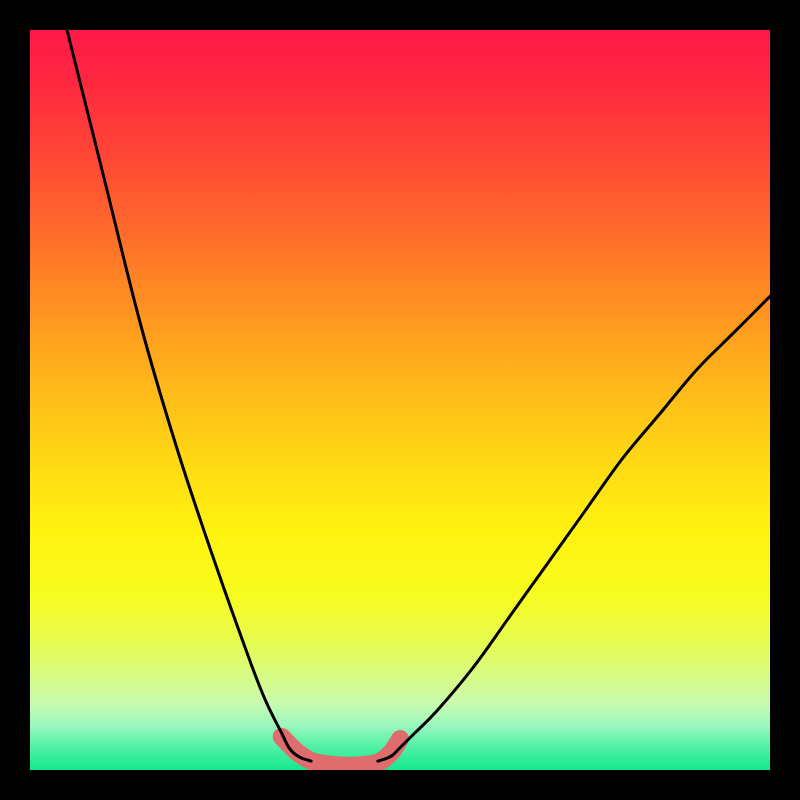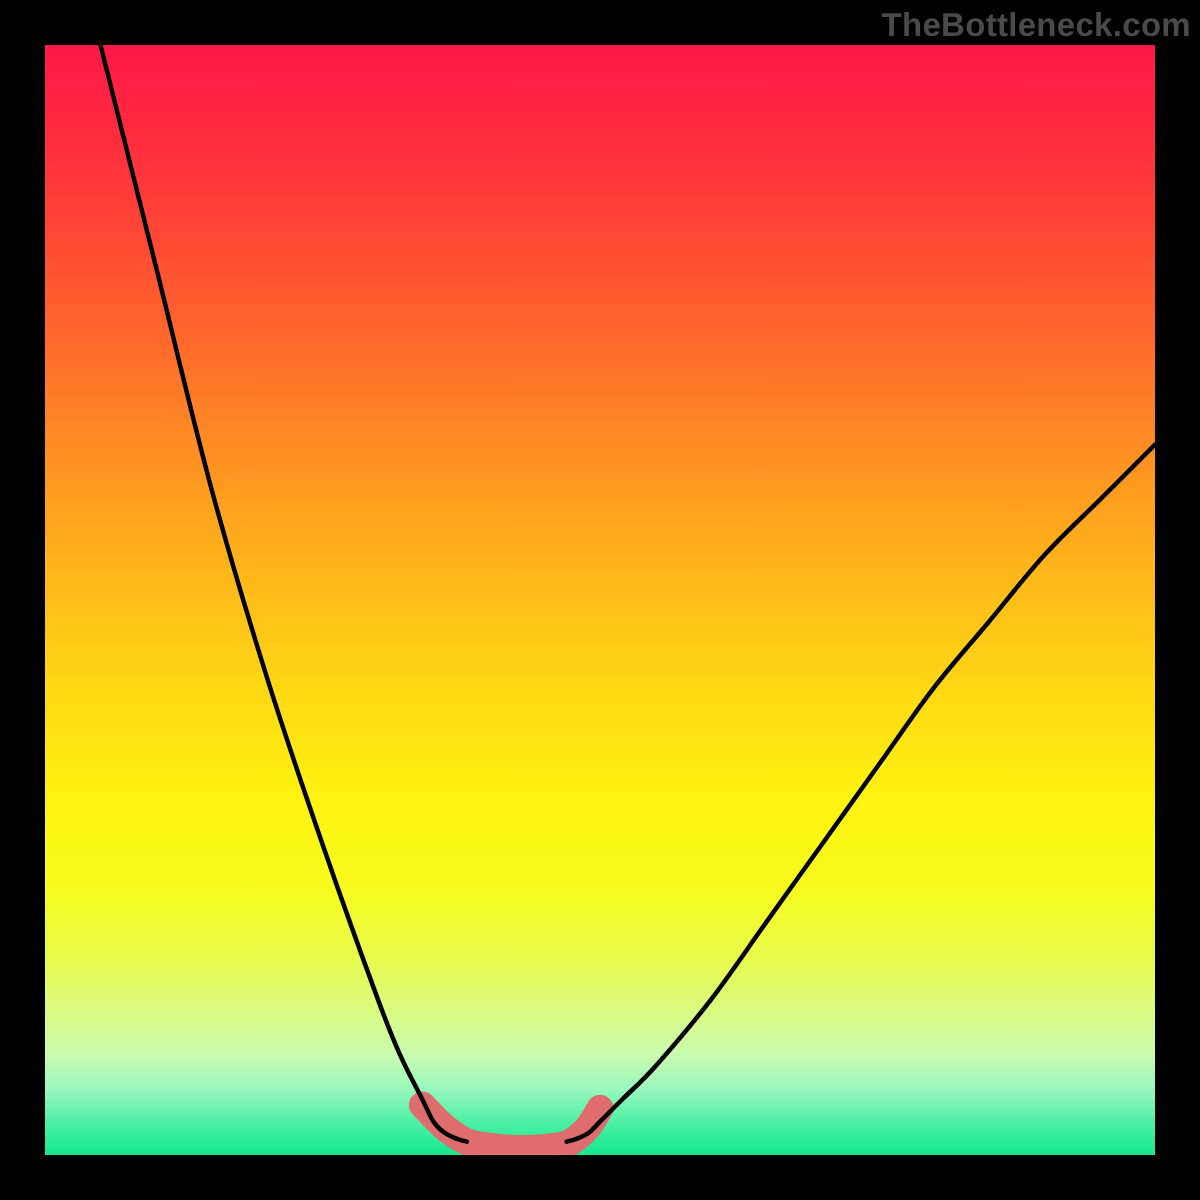--- a/index.html
+++ b/index.html
@@ -21,21 +21,20 @@
           #9af8bd 94%,
           #4ef0a4 97%,
           #12e88d 100%)}
   .curves{position:absolute;left:0;top:0;width:740px;height:740px;pointer-events:none}
   .attribution{position:absolute;top:4px;right:6px;font-size:22px;font-weight:600;color:#4a4a4a;letter-spacing:.2px}
 </style>
 </head>
 <body>
 
 <div class="frame">
-  <div class="attribution">TheBottleneck.com</div>
   <div class="plot">
     <svg class="curves" viewBox="0 0 740 740" preserveAspectRatio="none">
       <path fill="none" stroke="#e06d6d" stroke-width="18" stroke-linecap="round" stroke-linejoin="round" d="M 251.60000000000002 706.7 C 254.0666666666667 709.1666666666667, 261.46666666666664 717.4300000000001, 266.4 721.5 C 271.3333333333333 725.5699999999999, 276.26666666666665 729.0233333333333, 281.2 731.12 C 286.1333333333333 733.2166666666667, 291.06666666666666 733.34, 296 734.08 C 300.93333333333334 734.82, 305.8666666666667 735.3133333333333, 310.8 735.56 C 315.73333333333335 735.8066666666666, 320.6666666666667 735.8066666666666, 325.6 735.56 C 330.53333333333336 735.3133333333333, 336.70000000000005 734.5733333333334, 340.40000000000003 734.08 C 344.1 733.5866666666667, 345.3333333333333 733.5866666666667, 347.79999999999995 732.6 C 350.2666666666666 731.6133333333333, 352.73333333333335 730.1333333333333, 355.2 728.16 C 357.66666666666663 726.1866666666666, 360.1333333333333 723.9666666666667, 362.59999999999997 720.76 C 365.0666666666666 717.5533333333333, 368.76666666666665 710.8933333333333, 370 708.92"></path>
       <path fill="none" stroke="#000000" stroke-width="3" stroke-linecap="round" d="M 37 0 C 43.166666666666664 24.666666666666668, 61.666666666666664 98.66666666666666, 74 148 C 86.33333333333333 197.33333333333334, 98.66666666666667 250.36666666666667, 111 296 C 123.33333333333333 341.6333333333333, 135.66666666666666 382.33333333333337, 148 421.8 C 160.33333333333334 461.26666666666665, 172.66666666666666 497.0333333333333, 185 532.8 C 197.33333333333334 568.5666666666666, 213.36666666666667 612.9666666666667, 222 636.4 C 230.63333333333333 659.8333333333333, 231.86666666666667 662.3, 236.8 673.4 C 241.73333333333335 684.5, 247.90000000000003 695.6, 251.60000000000002 703 C 255.3 710.4, 256.53333333333336 714.0999999999999, 259 717.8 C 261.46666666666664 721.5, 263.9333333333333 723.35, 266.4 725.2 C 268.8666666666667 727.0500000000001, 271.33333333333337 727.9133333333333, 273.8 728.9 C 276.26666666666665 729.8866666666667, 279.96666666666664 730.75, 281.2 731.12"></path>
       <path fill="none" stroke="#000000" stroke-width="3" stroke-linecap="round" d="M 347.79999999999995 731.12 C 349.0333333333333 730.75, 352.73333333333335 729.8866666666667, 355.2 728.9 C 357.66666666666663 727.9133333333333, 360.1333333333333 727.0500000000001, 362.59999999999997 725.2 C 365.0666666666666 723.35, 366.3 721.5, 370 717.8 C 373.7 714.0999999999999, 378.6333333333333 709.1666666666666, 384.8 703 C 390.9666666666667 696.8333333333334, 397.1333333333334 691.9, 407.00000000000006 680.8 C 416.86666666666673 669.6999999999999, 431.6666666666667 652.4333333333333, 444 636.4 C 456.3333333333333 620.3666666666667, 468.6666666666667 601.8666666666667, 481 584.6 C 493.3333333333333 567.3333333333334, 505.6666666666667 550.0666666666666, 518 532.8 C 530.3333333333334 515.5333333333333, 542.6666666666666 498.26666666666665, 555 481 C 567.3333333333334 463.73333333333335, 579.6666666666666 445.23333333333335, 592 429.2 C 604.3333333333334 413.16666666666663, 616.6666666666666 399.6, 629 384.8 C 641.3333333333334 370, 653.6666666666666 353.96666666666664, 666 340.4 C 678.3333333333334 326.8333333333333, 690.6666666666666 315.73333333333335, 703 303.40000000000003 C 715.3333333333334 291.0666666666667, 733.8333333333334 272.56666666666666, 740 266.4"></path>
     </svg>
   </div>
 </div>
 
 </body></html>

